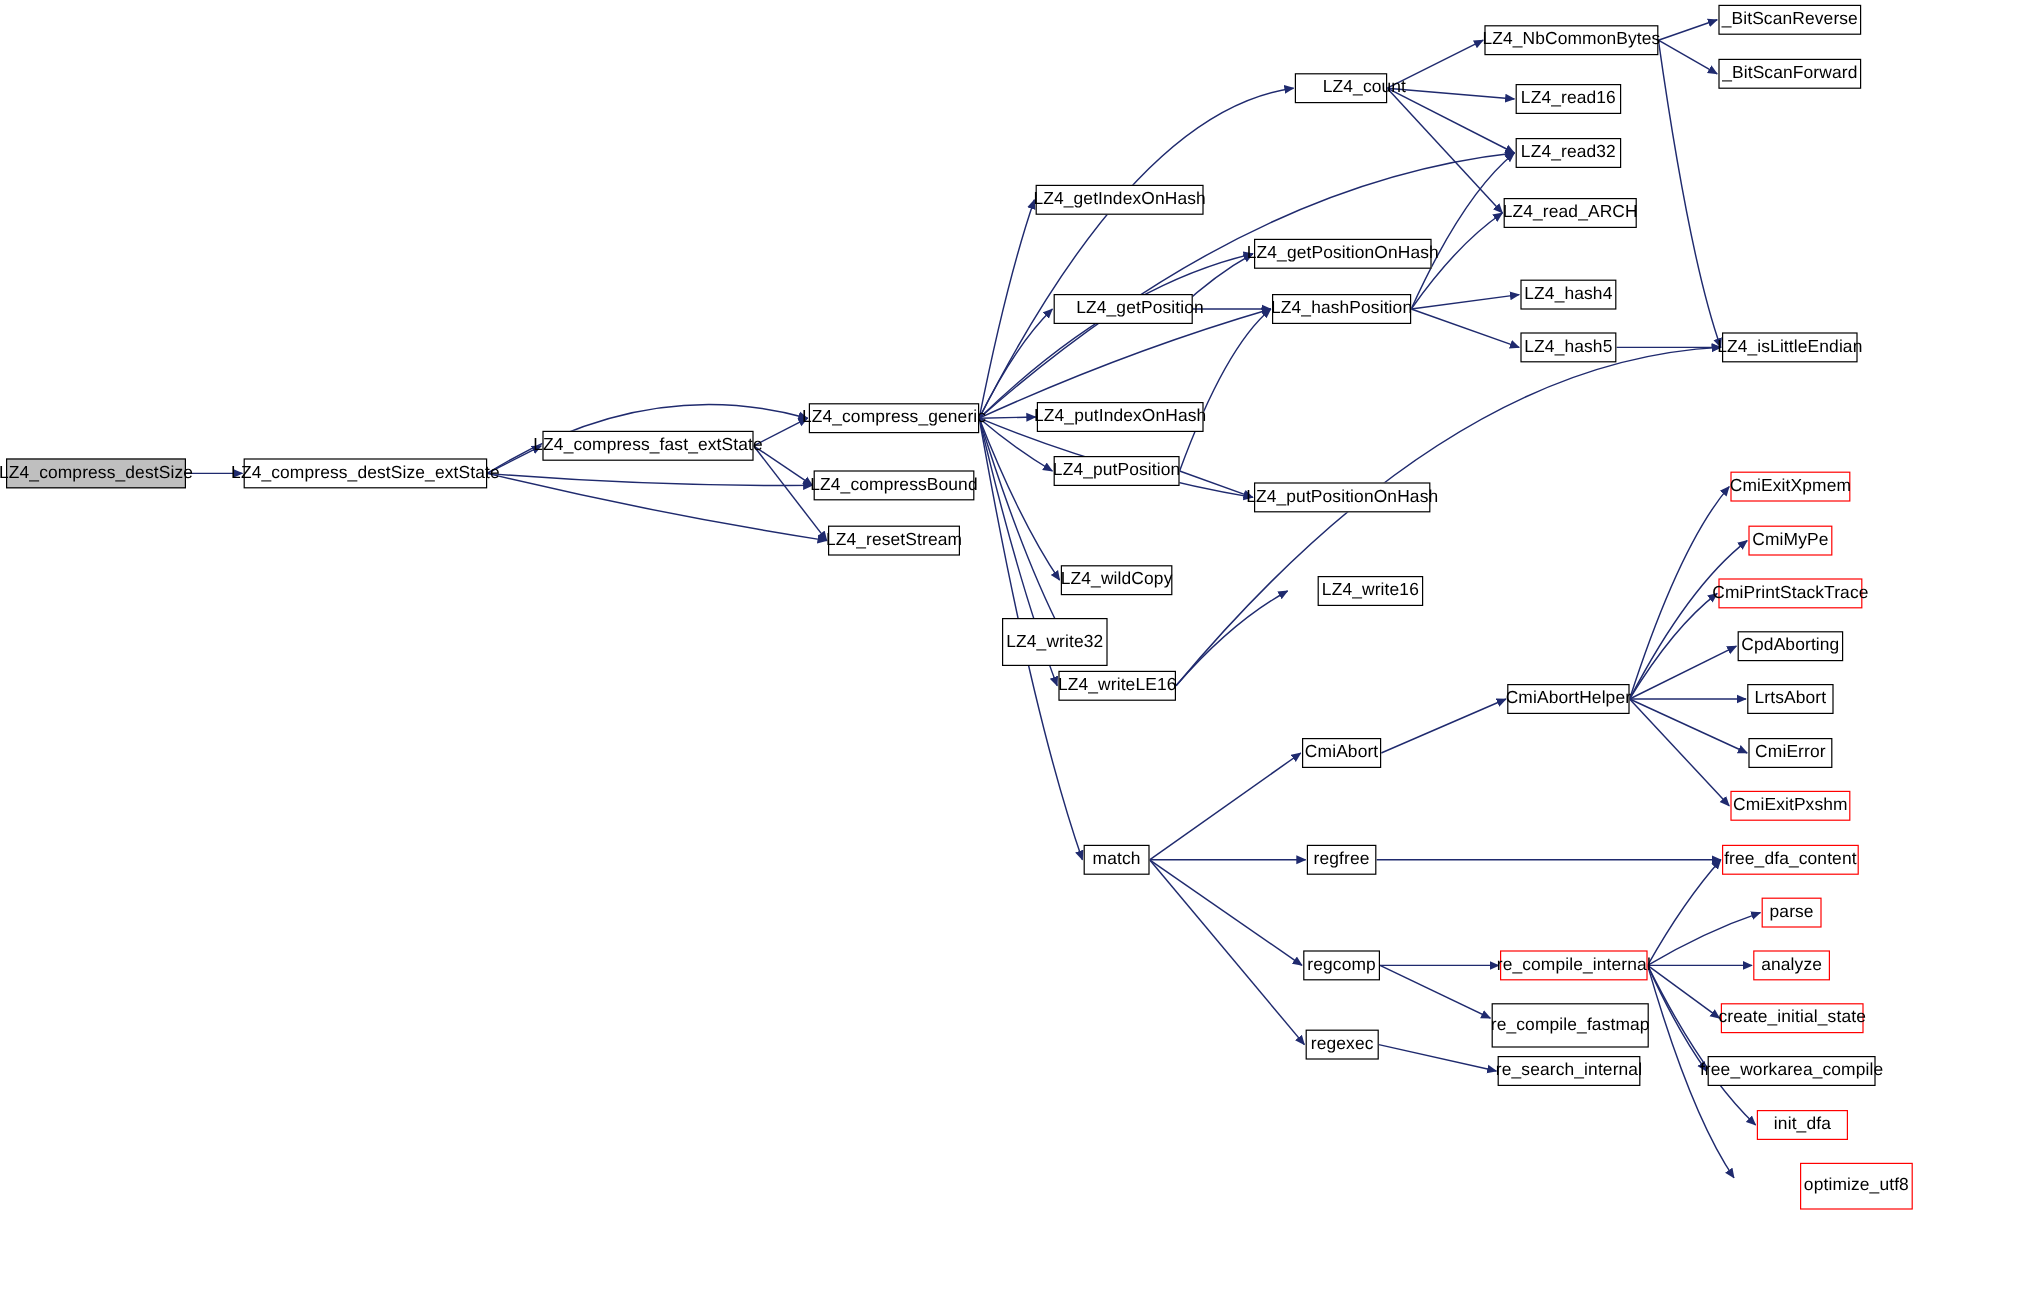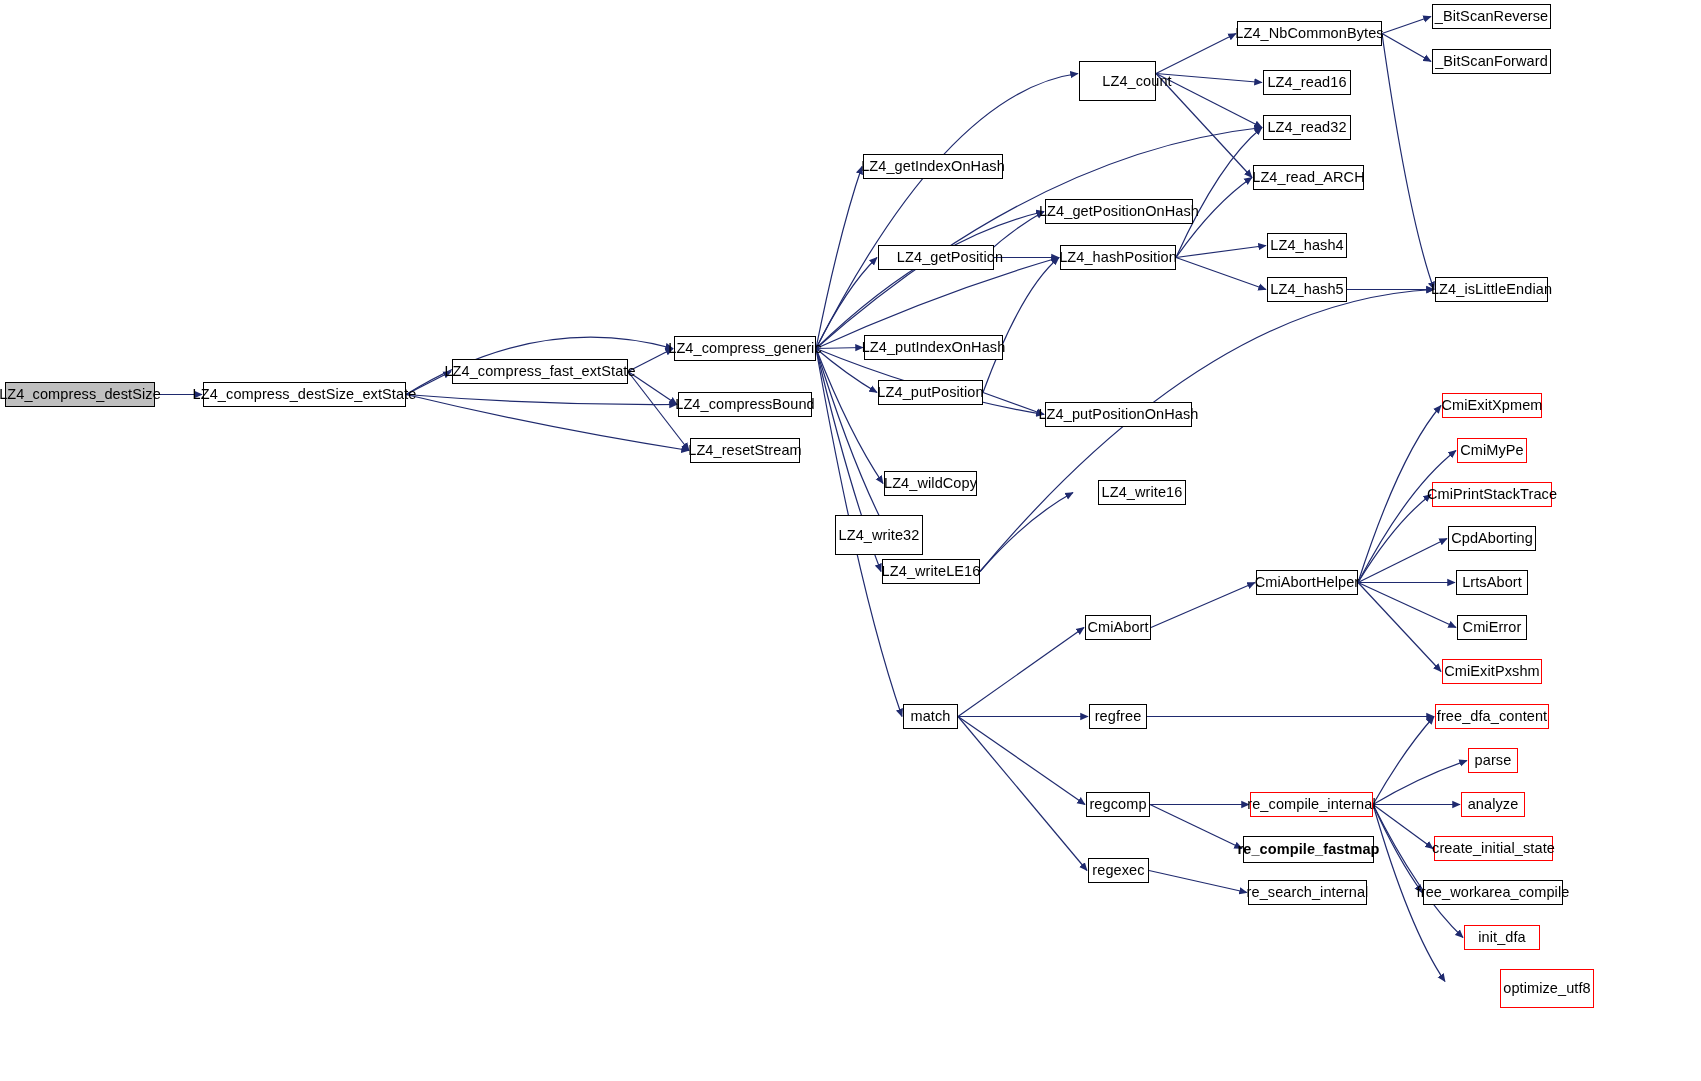--- a/index.html
+++ b/index.html
@@ -129,38 +129,38 @@
       <div class="node" style="left: 678px; top: 392px; width: 134px; height: 25px;">LZ4_compressBound</div>
       <div class="node" style="left: 690px; top: 438px; width: 110px; height: 25px;">LZ4_resetStream</div>
       <div class="node" style="left: 863px; top: 154px; width: 140px; height: 25px; text-align: center;">LZ4_getIndexOnHash</div>
       <div class="node" style="left: 878px; top: 245px; width: 116px; height: 25px; padding-left: 28px;">LZ4_getPosition</div>
       <div class="node" style="left: 864px; top: 335px; width: 139px; height: 25px;">LZ4_putIndexOnHash</div>
       <div class="node" style="left: 878px; top: 380px; width: 105px; height: 25px;">LZ4_putPosition</div>
       <div class="node" style="left: 884px; top: 471px; width: 93px; height: 25px;">LZ4_wildCopy</div>
       <div class="node" style="left: 835px; top: 515px; width: 88px; height: 40px;">LZ4_write32</div>
       <div class="node" style="left: 882px; top: 559px; width: 98px; height: 25px;">LZ4_writeLE16</div>
       <div class="node" style="left: 903px; top: 704px; width: 55px; height: 25px;">match</div>
-      <div class="node" style="left: 1079px; top: 61px; width: 77px; height: 40px; padding-left: 39px;">LZ4_count</div>
+      <div class="node" style="left: 1079px; top: 61px; width: 77px; height: 25px; padding-left: 39px;">LZ4_count</div>
       <div class="node" style="left: 1045px; top: 199px; width: 148px; height: 25px;">LZ4_getPositionOnHash</div>
       <div class="node" style="left: 1060px; top: 245px; width: 116px; height: 25px;">LZ4_hashPosition</div>
       <div class="node" style="left: 1045px; top: 402px; width: 147px; height: 25px;">LZ4_putPositionOnHash</div>
       <div class="node" style="left: 1074px; top: 480px; width: 88px; height: 25px; margin-left: 24px;">LZ4_write16</div>
       <div class="node" style="left: 1085px; top: 615px; width: 66px; height: 25px;">CmiAbort</div>
       <div class="node" style="left: 1089px; top: 704px; width: 58px; height: 25px;">regfree</div>
       <div class="node" style="left: 1086px; top: 792px; width: 64px; height: 25px;">regcomp</div>
       <div class="node" style="left: 1088px; top: 858px; width: 61px; height: 25px;">regexec</div>
       <div class="node" style="left: 1237px; top: 21px; width: 145px; height: 25px;">LZ4_NbCommonBytes</div>
       <div class="node" style="left: 1263px; top: 70px; width: 88px; height: 25px;">LZ4_read16</div>
       <div class="node" style="left: 1263px; top: 115px; width: 88px; height: 25px;">LZ4_read32</div>
       <div class="node" style="left: 1253px; top: 165px; width: 111px; height: 25px;">LZ4_read_ARCH</div>
       <div class="node" style="left: 1267px; top: 233px; width: 80px; height: 25px;">LZ4_hash4</div>
       <div class="node" style="left: 1267px; top: 277px; width: 80px; height: 25px;">LZ4_hash5</div>
       <div class="node" style="left: 1256px; top: 570px; width: 102px; height: 25px;">CmiAbortHelper</div>
       <div class="node redborder" style="left: 1250px; top: 792px; width: 123px; height: 25px;">re_compile_internal</div>
-      <div class="node" style="left: 1243px; top: 836px; width: 131px; height: 27px; font-weight: bold;">re_compile_fastmap</div>
+      <div class="node" style="left: 1243px; top: 836px; width: 131px; height: 37px;">re_compile_fastmap</div>
       <div class="node" style="left: 1248px; top: 880px; width: 119px; height: 25px;">re_search_internal</div>
       <div class="node" style="left: 1432px; top: 4px; width: 119px; height: 25px;">_BitScanReverse</div>
       <div class="node" style="left: 1432px; top: 49px; width: 119px; height: 25px;">_BitScanForward</div>
       <div class="node" style="left: 1435px; top: 277px; width: 113px; height: 25px;">LZ4_isLittleEndian</div>
       <div class="node redborder" style="left: 1442px; top: 393px; width: 100px; height: 25px;">CmiExitXpmem</div>
       <div class="node redborder" style="left: 1457px; top: 438px; width: 70px; height: 25px;">CmiMyPe</div>
       <div class="node redborder" style="left: 1432px; top: 482px; width: 120px; height: 25px;">CmiPrintStackTrace</div>
       <div class="node" style="left: 1448px; top: 526px; width: 88px; height: 25px;">CpdAborting</div>
       <div class="node" style="left: 1456px; top: 570px; width: 72px; height: 25px;">LrtsAbort</div>
       <div class="node" style="left: 1457px; top: 615px; width: 70px; height: 25px;">CmiError</div>

